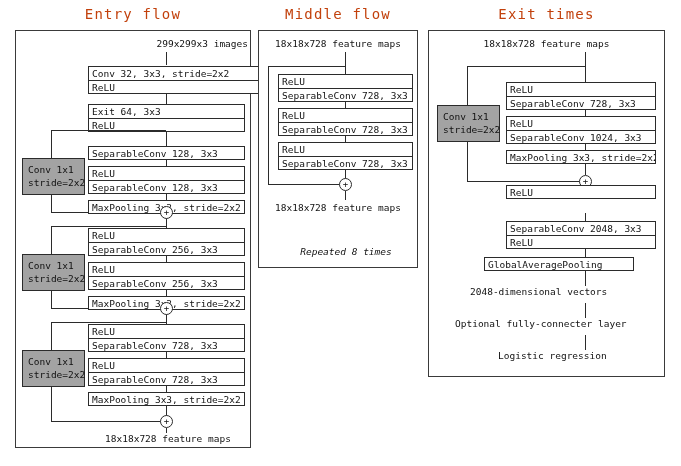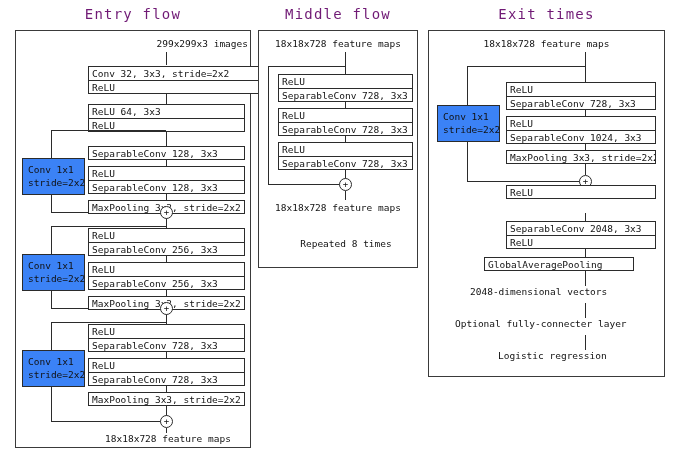--- a/index.html
+++ b/index.html
@@ -12,21 +12,21 @@
     position:relative;
     overflow:hidden;
     -webkit-font-smoothing:none;
   }
   .abs{position:absolute;}
 
   
   .flow-title{
     font-size:14px;
     letter-spacing:1.2px;
-    color:#701a75;
+    color:#c2410c;
     text-align:center;
     white-space:nowrap;
   }
 
   
   .frame{
     border:1.5px solid #3a3a3a;
     background:#ffffff;
     box-sizing:border-box;
   }
@@ -44,21 +44,21 @@
     overflow:hidden;
     color:#111;
   }
   .stack{box-sizing:border-box;}
   .stack > .box{border-bottom:none;}
   .stack > .box:last-child{border-bottom:1px solid #2b2b2b;}
 
   
   .convbox{
     border:1px solid #2b2b2b;
-    background:#3b82f6;
+    background:#a3a3a3;
     box-sizing:border-box;
     font-size:9.5px;
     line-height:13px;
     padding:4px 4px 4px 5px;
     white-space:nowrap;
     color:#111;
   }
 
   
   .vline{background:#2b2b2b;width:1px;}
@@ -98,21 +98,21 @@
 <div class="abs cap" style="left:88px;top:38px;width:160px;text-align:right;">299x299x3 images</div>
 <div class="abs vline" style="left:166px;top:52px;height:13px;"></div>
 
 <div class="abs stack" style="left:88px;top:66px;width:189px;">
   <div class="box">Conv 32, 3x3, stride=2x2</div>
   <div class="box">ReLU</div>
 </div>
 <div class="abs vline" style="left:166px;top:94px;height:10px;"></div>
 
 <div class="abs stack" style="left:88px;top:104px;width:157px;">
-  <div class="box">ReLU 64, 3x3</div>
+  <div class="box">Exit 64, 3x3</div>
   <div class="box">ReLU</div>
 </div>
 <div class="abs vline" style="left:166px;top:132px;height:14px;"></div>
 
 <div class="abs resid" style="left:51px;top:130px;width:115px;height:83px;border-right:none;"></div>
 <div class="abs convbox" style="left:22px;top:158px;width:63px;height:37px;">
   <div>Conv 1x1</div>
   <div>stride=2x2</div>
 </div>
 <div class="abs box" style="left:88px;top:146px;width:157px;">SeparableConv 128, 3x3</div>
@@ -187,21 +187,21 @@
 </div>
 <div class="abs vline" style="left:345px;top:136px;height:6px;"></div>
 <div class="abs stack" style="left:278px;top:142px;width:135px;">
   <div class="box">ReLU</div>
   <div class="box">SeparableConv 728, 3x3</div>
 </div>
 <div class="abs vline" style="left:345px;top:170px;height:9px;"></div>
 <div class="abs plus" style="left:339px;top:178px;">+</div>
 <div class="abs vline" style="left:345px;top:191px;height:9px;"></div>
 <div class="abs cap" style="left:258px;top:202px;width:160px;">18x18x728 feature maps</div>
-<div class="abs cap" style="left:258px;top:238px;width:176px;">Repeated 8 times</div>
+<div class="abs cap" style="left:258px;top:246px;width:176px;font-style:italic;">Repeated 8 times</div>
 
 <div class="abs flow-title" style="left:428px;top:6px;width:237px;">Exit times</div>
 <div class="abs frame" style="left:428px;top:30px;width:237px;height:347px;"></div>
 
 <div class="abs cap" style="left:428px;top:38px;width:237px;">18x18x728 feature maps</div>
 <div class="abs vline" style="left:585px;top:52px;height:30px;"></div>
 
 <div class="abs resid" style="left:467px;top:66px;width:118px;height:116px;border-right:none;"></div>
 <div class="abs convbox" style="left:437px;top:105px;width:63px;height:37px;">
   <div>Conv 1x1</div>

